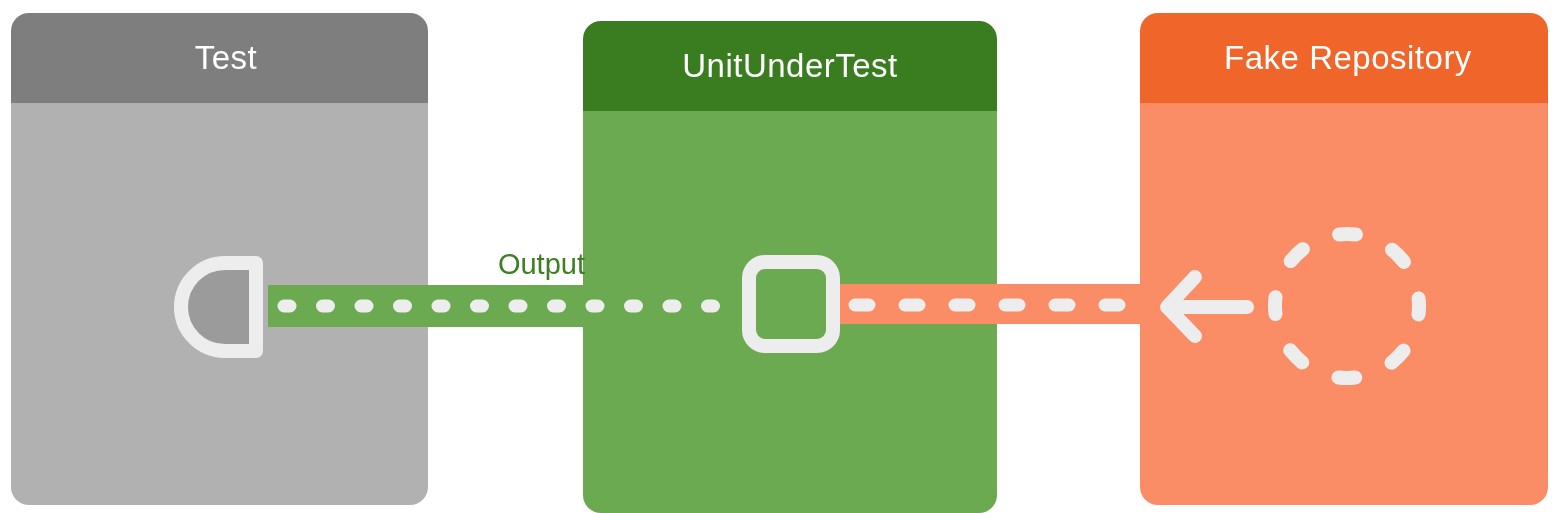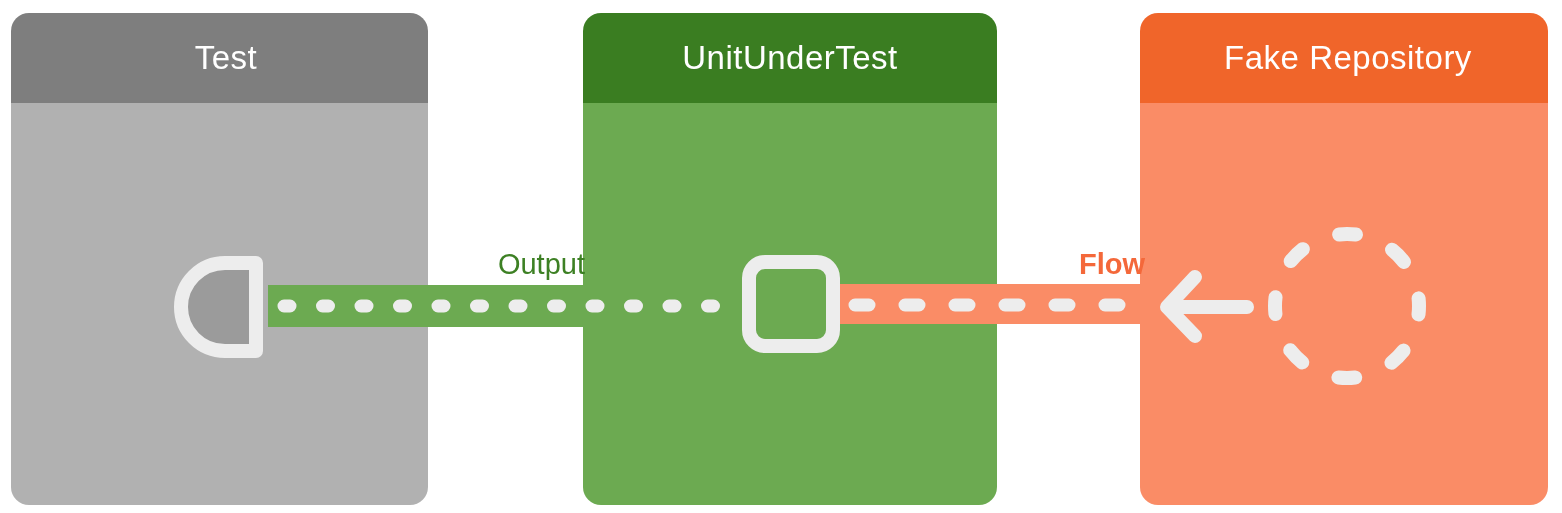--- a/index.html
+++ b/index.html
@@ -10,21 +10,21 @@
   }
   .box{position:absolute;top:13px;height:492px;border-radius:18px;overflow:hidden;}
   .box .header{height:90px;display:flex;align-items:center;justify-content:center;}
   .box .header .title{color:#ffffff;font-size:33px;font-weight:400;letter-spacing:.5px;}
   .box .body{height:402px;}
 
   #box-test{left:11px;width:417px;}
   #box-test .header{background:var(--test-header,#7e7e7e);padding-left:13px;}
   #box-test .body{background:var(--test-body,#b1b1b1);}
 
-  #box-uut{left:583px;width:414px;}
+  #box-uut{left:583px;width:414px;margin-top:8px;}
   #box-uut .header{background:var(--uut-header,#3a7d21);}
   #box-uut .body{background:var(--uut-body,#6caa51);}
 
   #box-fake{left:1140px;width:408px;}
   #box-fake .header{background:var(--fake-header,#f0652a);padding-left:8px;}
   #box-fake .body{background:var(--fake-body,#fa8c66);}
 
   .conn-label{position:absolute;top:247px;height:34px;line-height:34px;
     width:160px;text-align:right;font-size:29px;}
   #label-output{left:425px;color:var(--output-label,#3d8024);font-weight:500;}
@@ -72,15 +72,14 @@
 
     <g style="stroke:var(--icon-light,#ededed)" stroke-width="14" stroke-linecap="round" stroke-linejoin="round" fill="none">
       <line x1="1172" y1="307" x2="1247" y2="307"></line>
       <polyline points="1195,277 1167,307 1195,336"></polyline>
     </g>
 
     <circle cx="1347" cy="306" r="72" fill="none" style="stroke:var(--icon-light,#ededed)" stroke-width="14" stroke-linecap="round" stroke-dasharray="17 39.55" stroke-dashoffset="8.5"></circle>
   </svg>
 
   <div class="conn-label" id="label-output">Output</div>
-  <div class="conn-label" id="label-flow">Flow</div>
 
 </div>
 
 </body></html>

